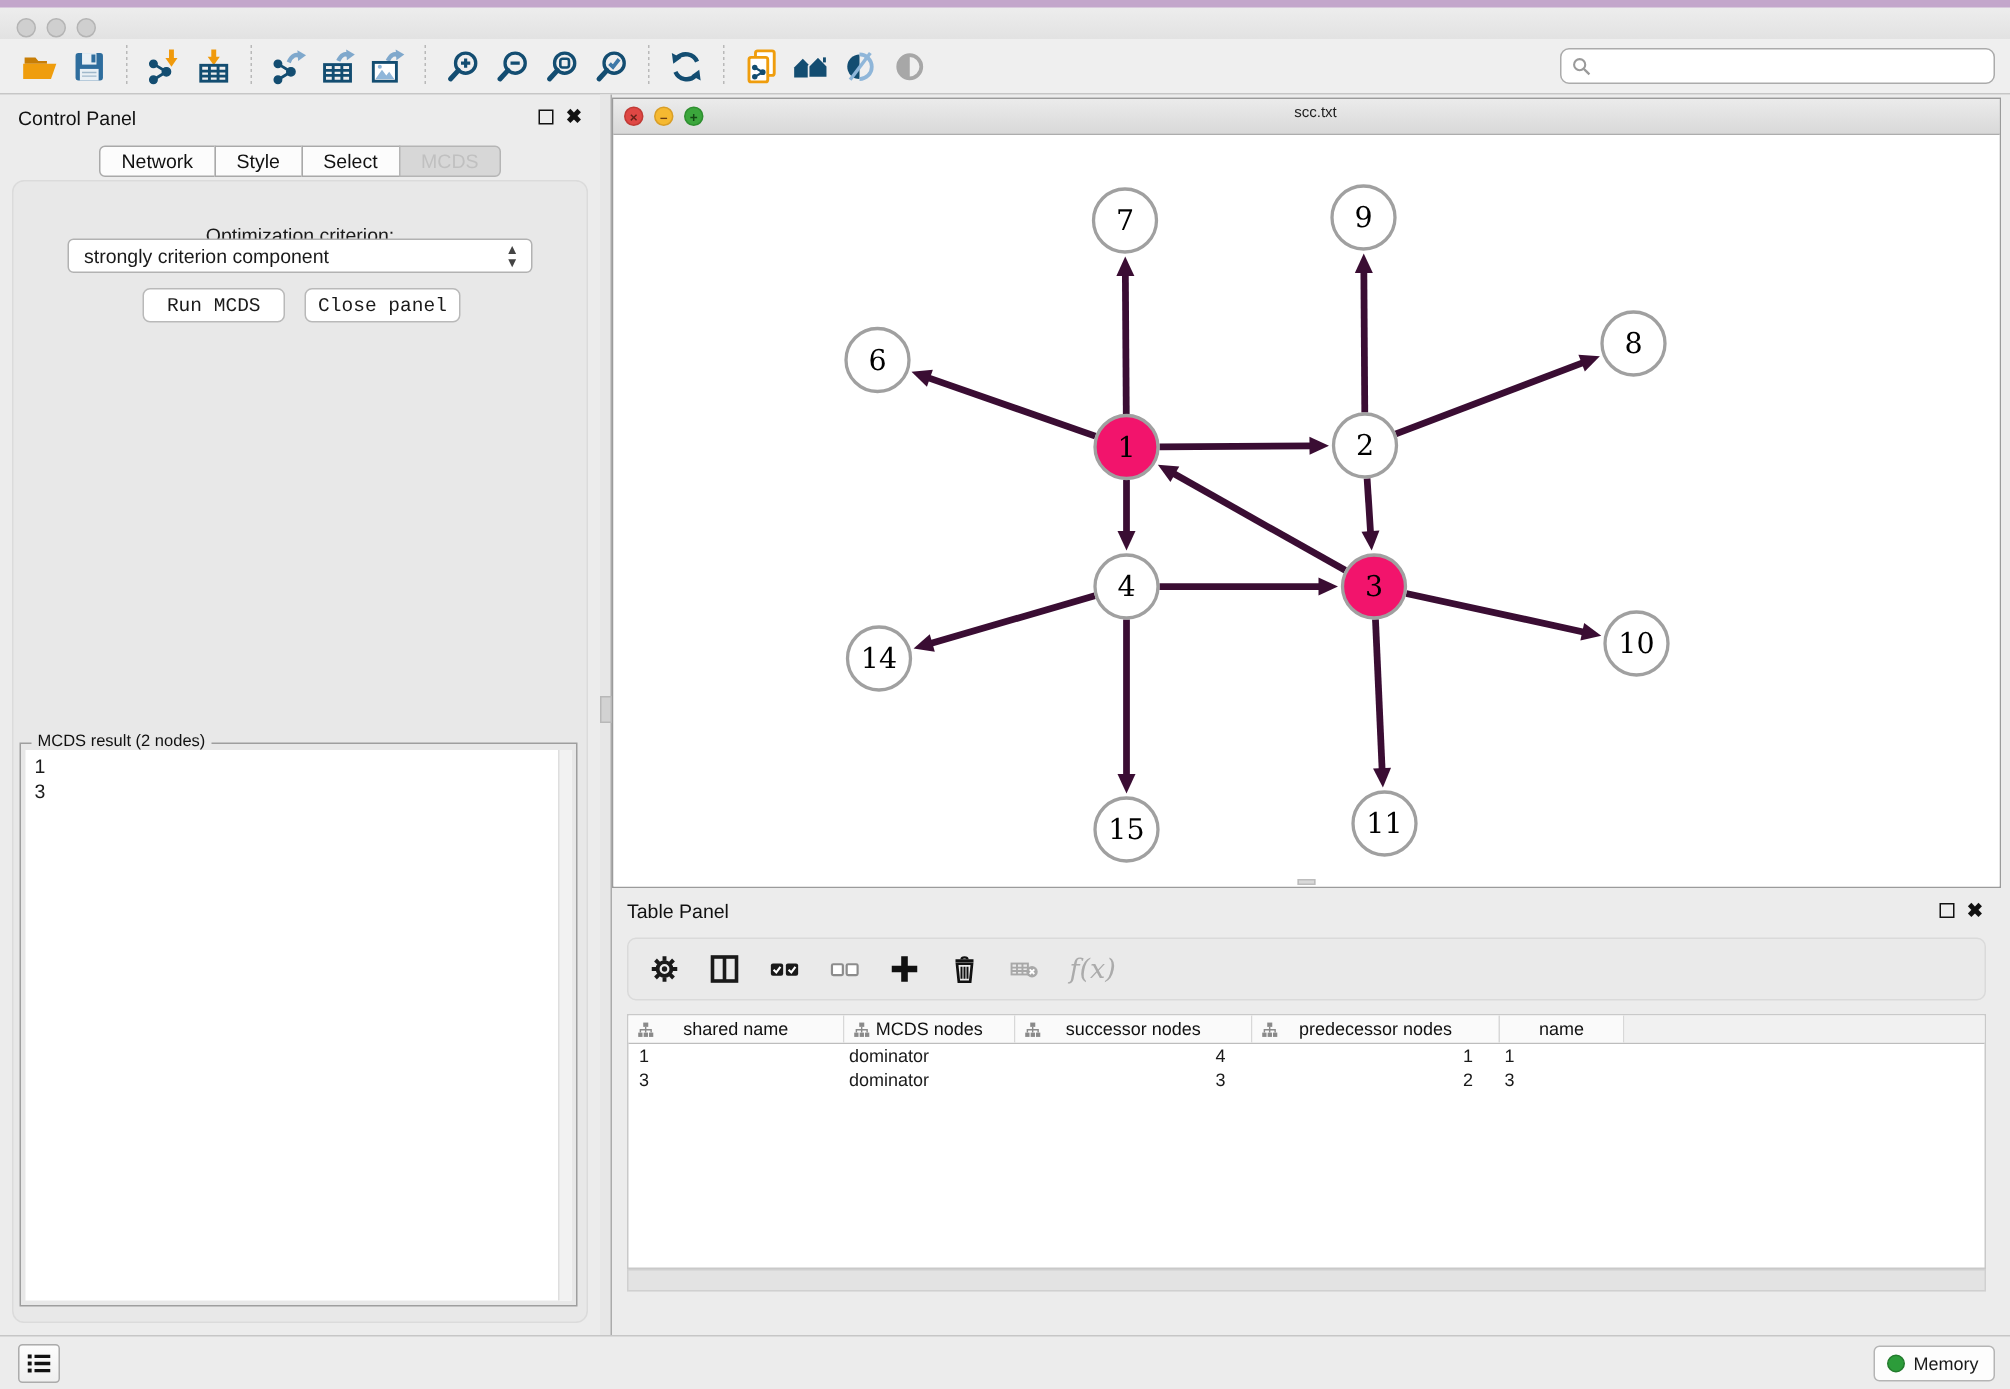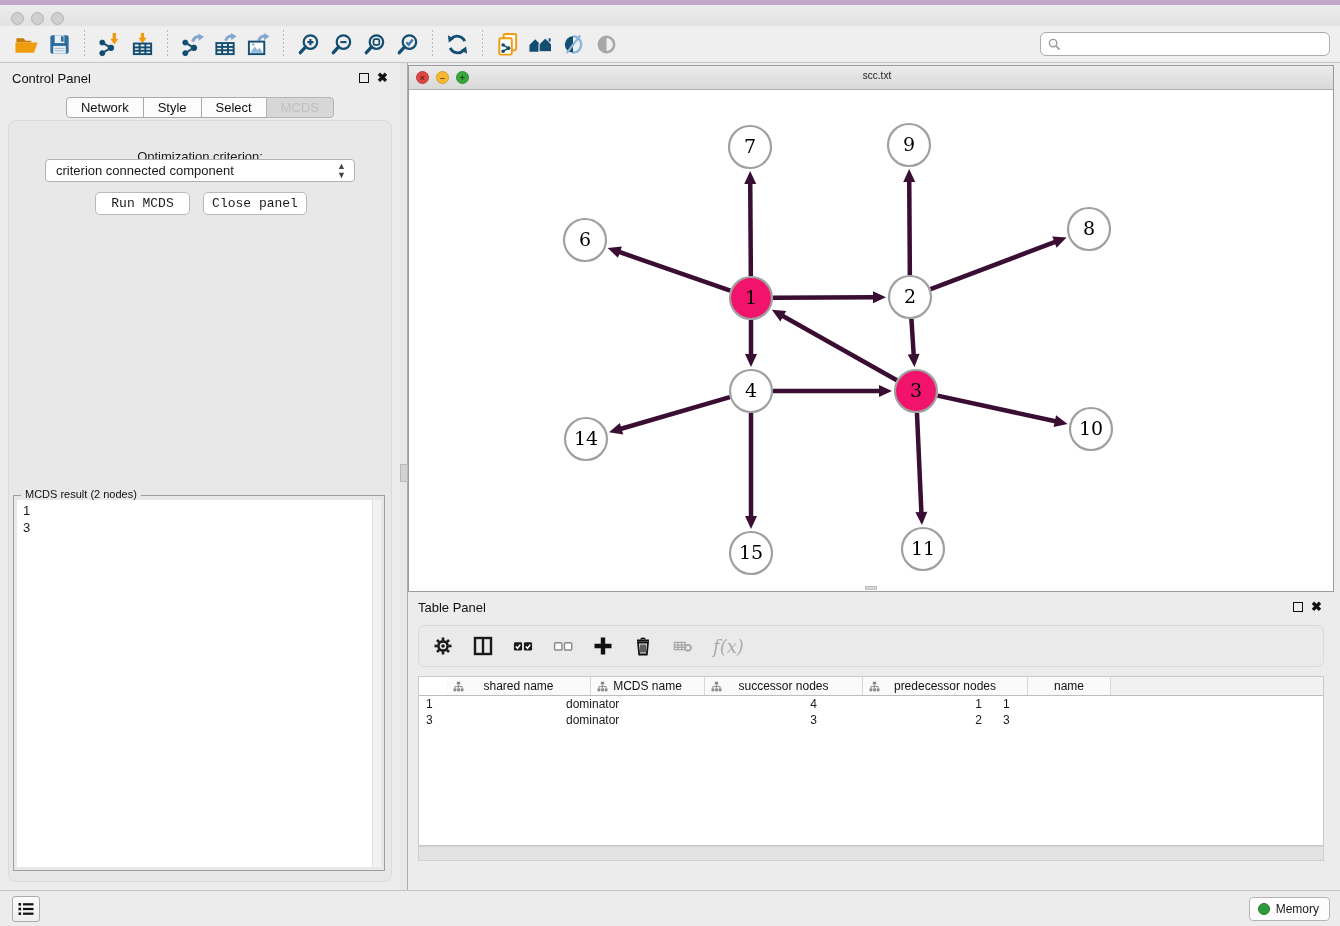--- a/index.html
+++ b/index.html
@@ -335,21 +335,21 @@
   </div>
   <div class="cp-tabs">
     <span class="tab">Network</span>
     <span class="tab">Style</span>
     <span class="tab">Select</span>
     <span class="tab sel">MCDS</span>
   </div>
   <div class="cp-body">
     <div class="crit-label">Optimization criterion:</div>
     <div class="combo">
-      <span>criterion connected component</span>
+      <span>strongly criterion component</span>
       <span class="stepper">▲<br>▼</span>
     </div>
     <div class="btn btn-run">Run MCDS</div>
     <div class="btn btn-close">Close panel</div>
     <div class="result-group">
       <span class="result-title">MCDS result (2 nodes)</span>
       <div class="result-text" id="result-text">1
 3</div>
       <div class="result-scroll"></div>
     </div>
@@ -491,38 +491,38 @@
             <line x1="9.5" y1="6" x2="9.5" y2="14"></line>
           </g>
       <circle cx="16.5" cy="12" r="4.2" fill="#A8A8A8"></circle>
       <path d="M14.8 10.3 L18.2 13.7 M18.2 10.3 L14.8 13.7" stroke="#fff" stroke-width="1.4"></path>
         </svg>
       </span>
     <span class="tpi fx">f(x)</span>
   </div>
   <div class="grid-table">
     <div class="thead" id="table-head">
-        <div class="th" style="width: 144px; margin-left: 28px;"><svg class="tree" viewBox="0 0 11.5 11">
+        <div class="th" style="width: 144px;"><svg class="tree" viewBox="0 0 11.5 11">
             <g fill="#8A8A8A">
               <rect x="4" y="0.5" width="3.5" height="3"></rect>
               <rect x="0.5" y="7.5" width="3" height="3"></rect>
               <rect x="4.3" y="7.5" width="3" height="3"></rect>
               <rect x="8" y="7.5" width="3" height="3"></rect>
             </g>
             <path d="M5.7 3.5 V5.5 M2 7.5 V5.5 H9.5 V7.5 M5.7 5.5 V7.5" stroke="#8A8A8A" fill="none" stroke-width="1"></path>
           </svg><span>shared name</span></div>
         <div class="th" style="width: 114px;"><svg class="tree" viewBox="0 0 11.5 11">
             <g fill="#8A8A8A">
               <rect x="4" y="0.5" width="3.5" height="3"></rect>
               <rect x="0.5" y="7.5" width="3" height="3"></rect>
               <rect x="4.3" y="7.5" width="3" height="3"></rect>
               <rect x="8" y="7.5" width="3" height="3"></rect>
             </g>
             <path d="M5.7 3.5 V5.5 M2 7.5 V5.5 H9.5 V7.5 M5.7 5.5 V7.5" stroke="#8A8A8A" fill="none" stroke-width="1"></path>
-          </svg><span>MCDS name</span></div>
+          </svg><span>MCDS nodes</span></div>
         <div class="th" style="width: 158px;"><svg class="tree" viewBox="0 0 11.5 11">
             <g fill="#8A8A8A">
               <rect x="4" y="0.5" width="3.5" height="3"></rect>
               <rect x="0.5" y="7.5" width="3" height="3"></rect>
               <rect x="4.3" y="7.5" width="3" height="3"></rect>
               <rect x="8" y="7.5" width="3" height="3"></rect>
             </g>
             <path d="M5.7 3.5 V5.5 M2 7.5 V5.5 H9.5 V7.5 M5.7 5.5 V7.5" stroke="#8A8A8A" fill="none" stroke-width="1"></path>
           </svg><span>successor nodes</span></div>
         <div class="th" style="width: 165px;"><svg class="tree" viewBox="0 0 11.5 11">

